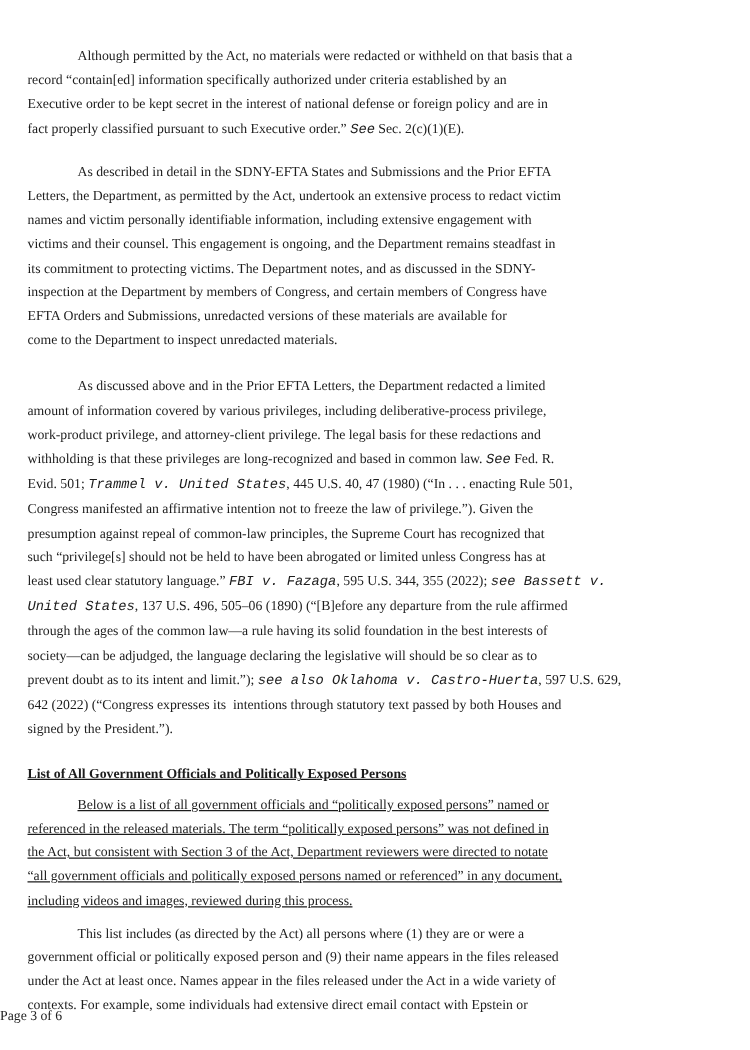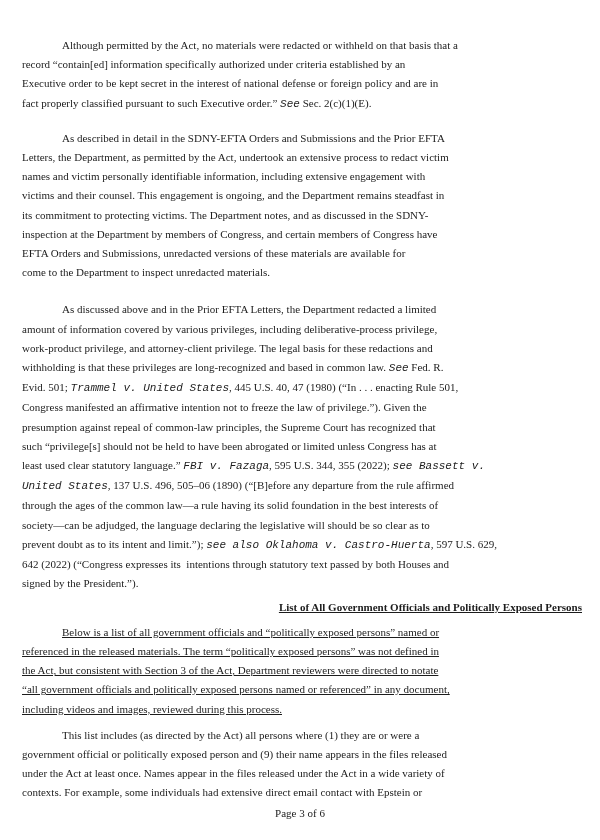--- a/index.html
+++ b/index.html
@@ -20,52 +20,51 @@
     top: 36px;
     width: 560px;
   }
   .para { margin: 0; }
   .para .line { white-space: pre; }
   .para .line.indent { padding-left: 40px; }
   .it { font-style: italic; font-family: Liberation Mono, monospace; }
   .p2 { margin-top: 15px; }
   .p3 { margin-top: 18px; }
   .section-heading {
-    margin-top: 5px;
+    margin-top: 17px;
     font-weight: bold;
     text-decoration: underline;
-    text-align: right;
+    text-align: left;
     white-space: pre;
   }
   .p4 { margin-top: 5px; text-decoration: underline; }
   .p5 { margin-top: 7px; }
   .footer {
     position: absolute;
     left: 0;
     right: 0;
     top: 804px;
-    text-align: center;
     white-space: pre;
   }
 </style>
 </head>
 <body>
 
 <div class="page">
   <div class="content">
 
     <div class="para p1">
         <div class="line indent"><span>Although permitted by the Act, no materials were redacted or withheld on that basis that a</span></div>
         <div class="line"><span>record “contain[ed] information specifically authorized under criteria established by an</span></div>
         <div class="line"><span>Executive order to be kept secret in the interest of national defense or foreign policy and are in</span></div>
         <div class="line"><span>fact properly classified pursuant to such Executive order.” </span><span class="it">See</span><span> Sec. 2(c)(1)(E).</span></div>
       </div>
 
     <div class="para p2">
-        <div class="line indent"><span>As described in detail in the SDNY-EFTA Orders and Submissions and the Prior EFTA</span></div>
+        <div class="line indent"><span>As described in detail in the SDNY-EFTA States and Submissions and the Prior EFTA</span></div>
         <div class="line"><span>Letters, the Department, as permitted by the Act, undertook an extensive process to redact victim</span></div>
         <div class="line"><span>names and victim personally identifiable information, including extensive engagement with</span></div>
         <div class="line"><span>victims and their counsel. This engagement is ongoing, and the Department remains steadfast in</span></div>
         <div class="line"><span>its commitment to protecting victims. The Department notes, and as discussed in the SDNY-</span></div>
         <div class="line"><span>inspection at the Department by members of Congress, and certain members of Congress have</span></div>
         <div class="line"><span>EFTA Orders and Submissions, unredacted versions of these materials are available for</span></div>
         <div class="line"><span>come to the Department to inspect unredacted materials.</span></div>
       </div>
 
     <div class="para p3">

